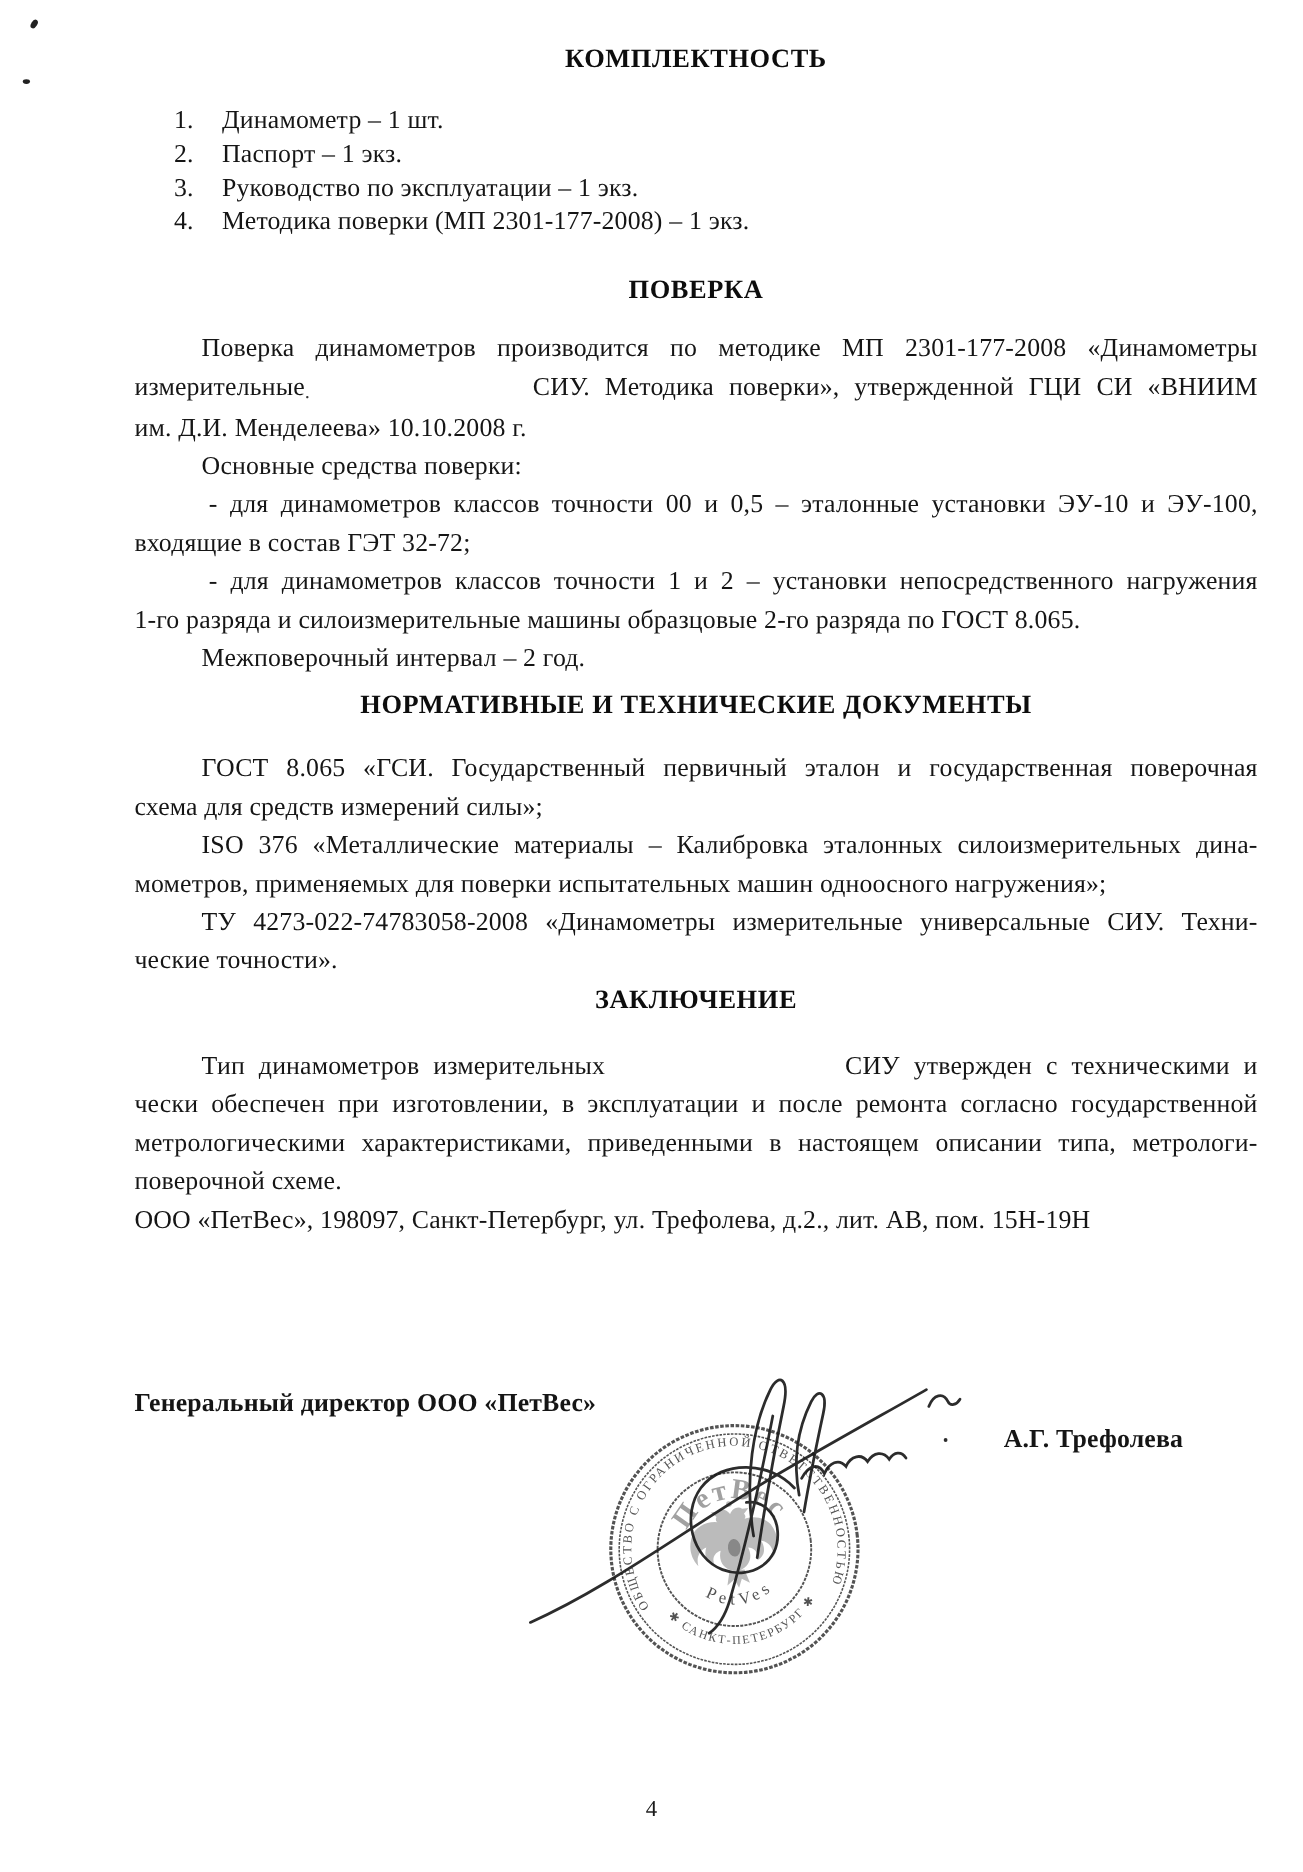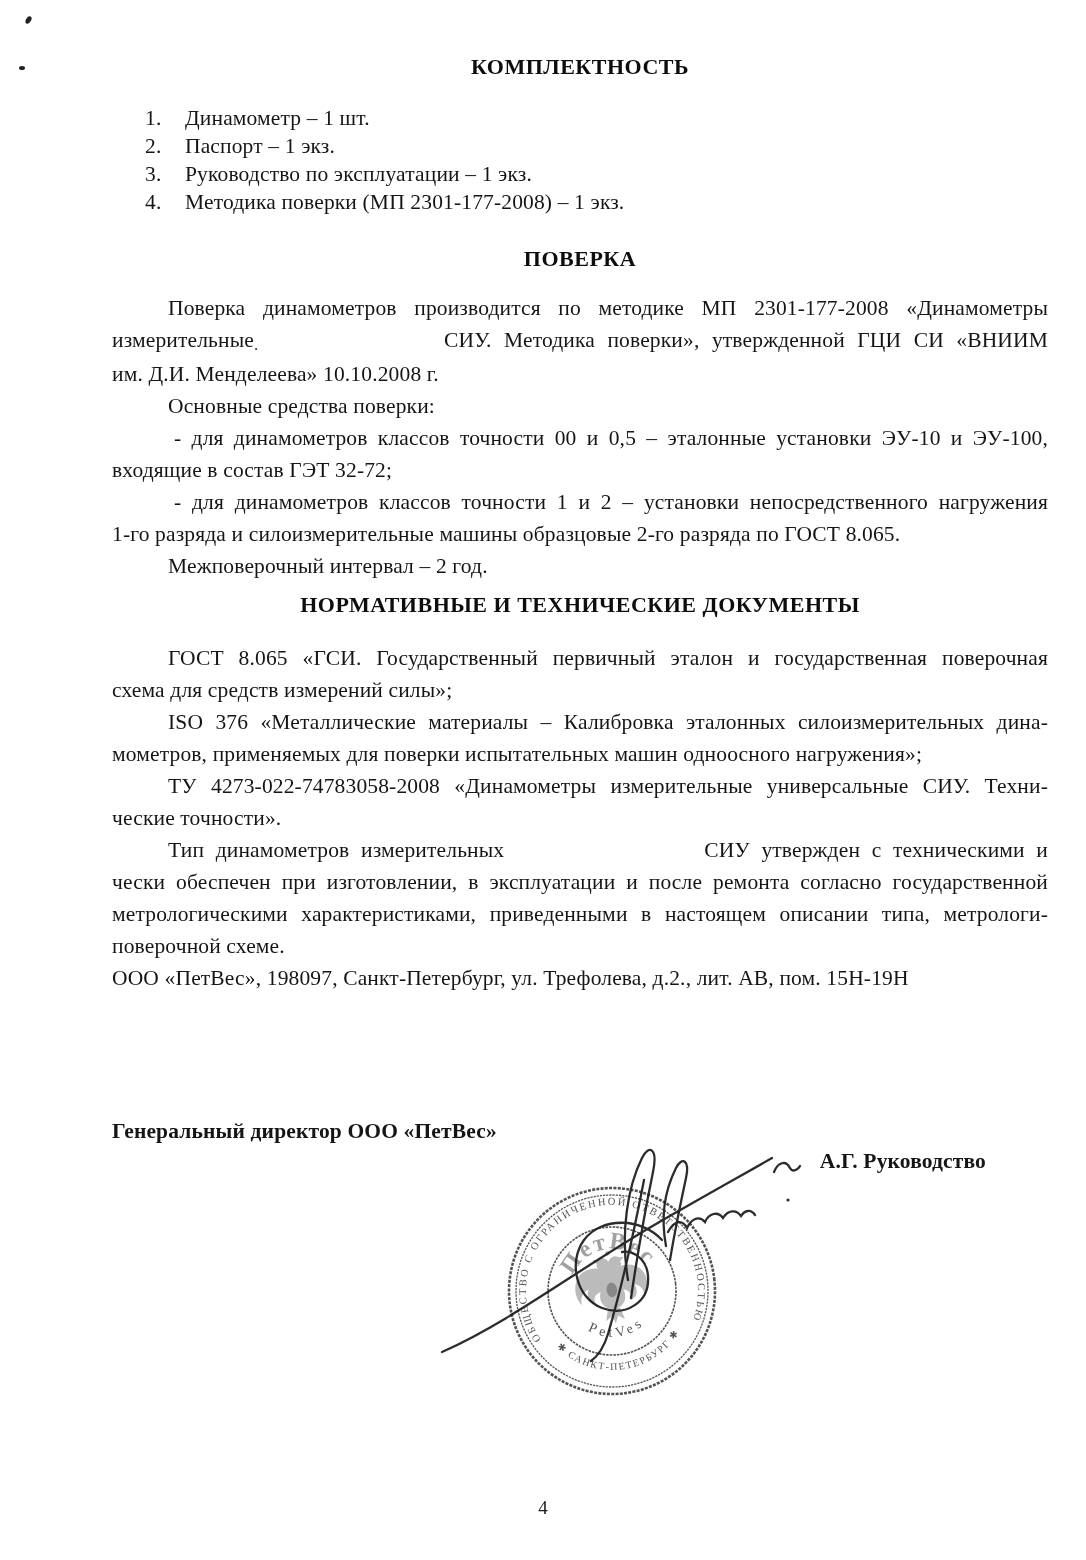--- a/index.html
+++ b/index.html
@@ -1,19 +1,19 @@
 <!DOCTYPE html>
 <html><head>
 <meta charset="utf-8">
 <style>
   html,body{margin:0;padding:0;background:#ffffff;}
   .page{
     position:relative;width:1086px;height:1560px;background:#fff;
     font-family:"Liberation Serif","DejaVu Serif",serif;color:#151515;
-    box-sizing:border-box;padding:54px 38px 0 112px;overflow:hidden;
+    box-sizing:border-box;padding:36px 38px 0 112px;overflow:hidden;
     font-size:21.5px;letter-spacing:0.15px;
   }
   h2{font-size:22px;line-height:26px;font-weight:700;text-align:center;
      letter-spacing:0.5px;margin:0;color:#0d0d0d;}
   #h-comp{margin:0 0 24px 0;}
   #h-pov{margin:30px 0 20px 0;}
   #h-docs{margin:10px 0 24px 0;}
   #h-concl{margin:4px 0 26px 0;}
   #h-manu{margin:16px 0 20px 0;}
   .complist{margin:0 0 0 33px;}
@@ -68,32 +68,33 @@
   <h2 id="h-docs">НОРМАТИВНЫЕ И ТЕХНИЧЕСКИЕ ДОКУМЕНТЫ</h2>
   <div id="lines-documents">
       <div class="tl ind just">ГОСТ  8.065  «ГСИ.  Государственный  первичный  эталон  и  государственная  поверочная</div>
       <div class="tl">схема для средств измерений силы»;</div>
       <div class="tl ind just">ISO 376 «Металлические материалы – Калибровка эталонных силоизмерительных дина-</div>
       <div class="tl">мометров, применяемых для поверки испытательных машин одноосного нагружения»;</div>
       <div class="tl ind just">ТУ 4273-022-74783058-2008 «Динамометры измерительные универсальные СИУ. Техни-</div>
       <div class="tl">ческие точности».</div>
     </div>
 
+  <h2 id="h-concl">ЗАКЛЮЧЕНИЕ</h2>
   <div id="lines-conclusion">
       <div class="tl ind just"><span>Тип  динамометров  измерительных</span><span class="gapsp" style="width: 200px;"></span><span>СИУ  утвержден  с  техническими  и</span></div>
       <div class="tl just">чески обеспечен при изготовлении, в эксплуатации и после ремонта согласно государственной</div>
       <div class="tl just">метрологическими характеристиками, приведенными в настоящем описании типа, метрологи-</div>
       <div class="tl">поверочной схеме.</div>
     </div>
 
   <div class="address">ООО «ПетВес», 198097, Санкт-Петербург, ул. Трефолева, д.2., лит. АВ, пом. 15Н-19Н</div>
 
   <div class="sigrow">
     <span class="title">Генеральный директор ООО «ПетВес»</span>
-    <span class="name">А.Г. Руководство</span>
+    <span class="name">А.Г. Трефолева</span>
   </div>
 
   <svg class="stampwrap" viewBox="0 0 380 315">
     <defs>
       <path id="arcTop" d="M 111.6 212.3 A 86 86 0 1 1 252.4 212.3"></path>
       <path id="arcBottom" d="M 121.5 213.8 A 79 79 0 0 0 242.5 213.8"></path>
       <path id="arcInnerTop" d="M 141.4 152.1 A 42 42 0 0 1 222.6 152.1"></path>
       <path id="arcInnerBottom" d="M 144.3 189.4 A 46 46 0 0 0 219.7 189.4"></path>
     </defs>
 

